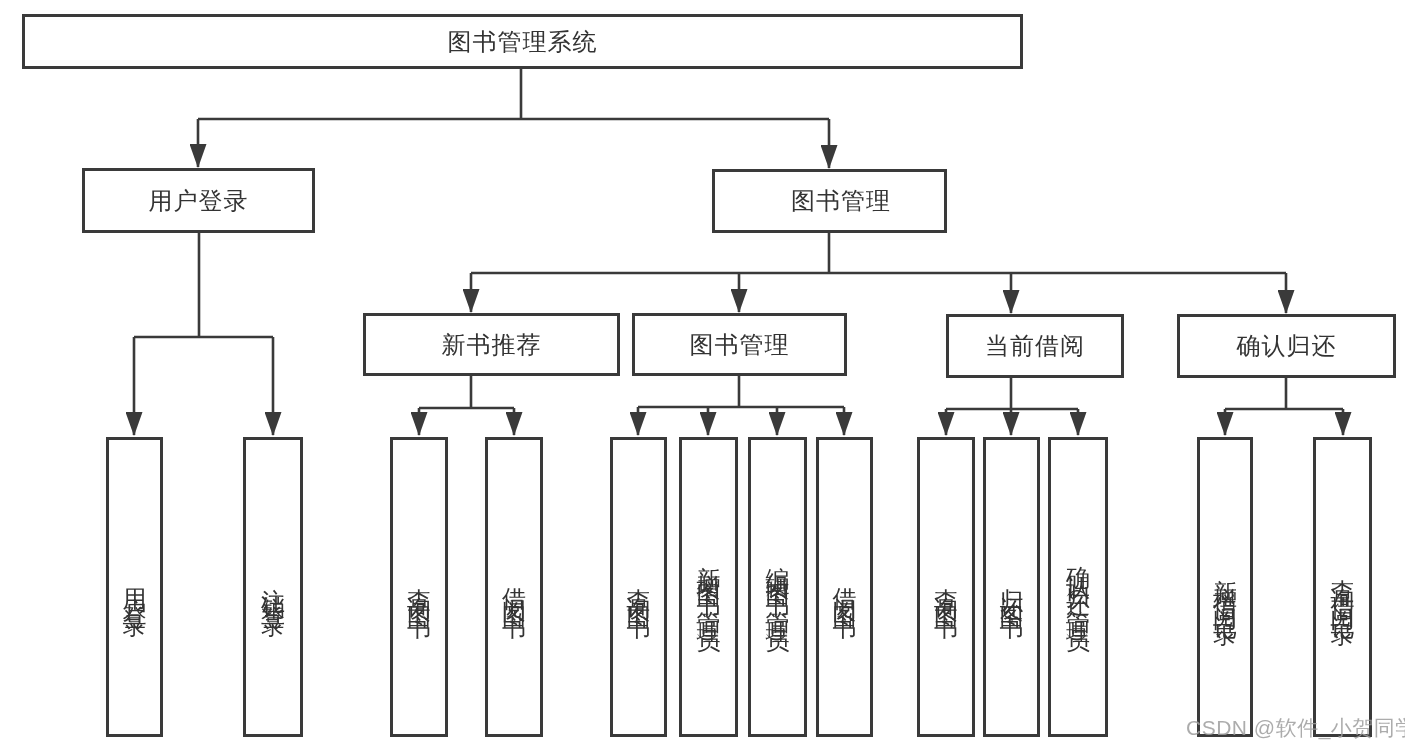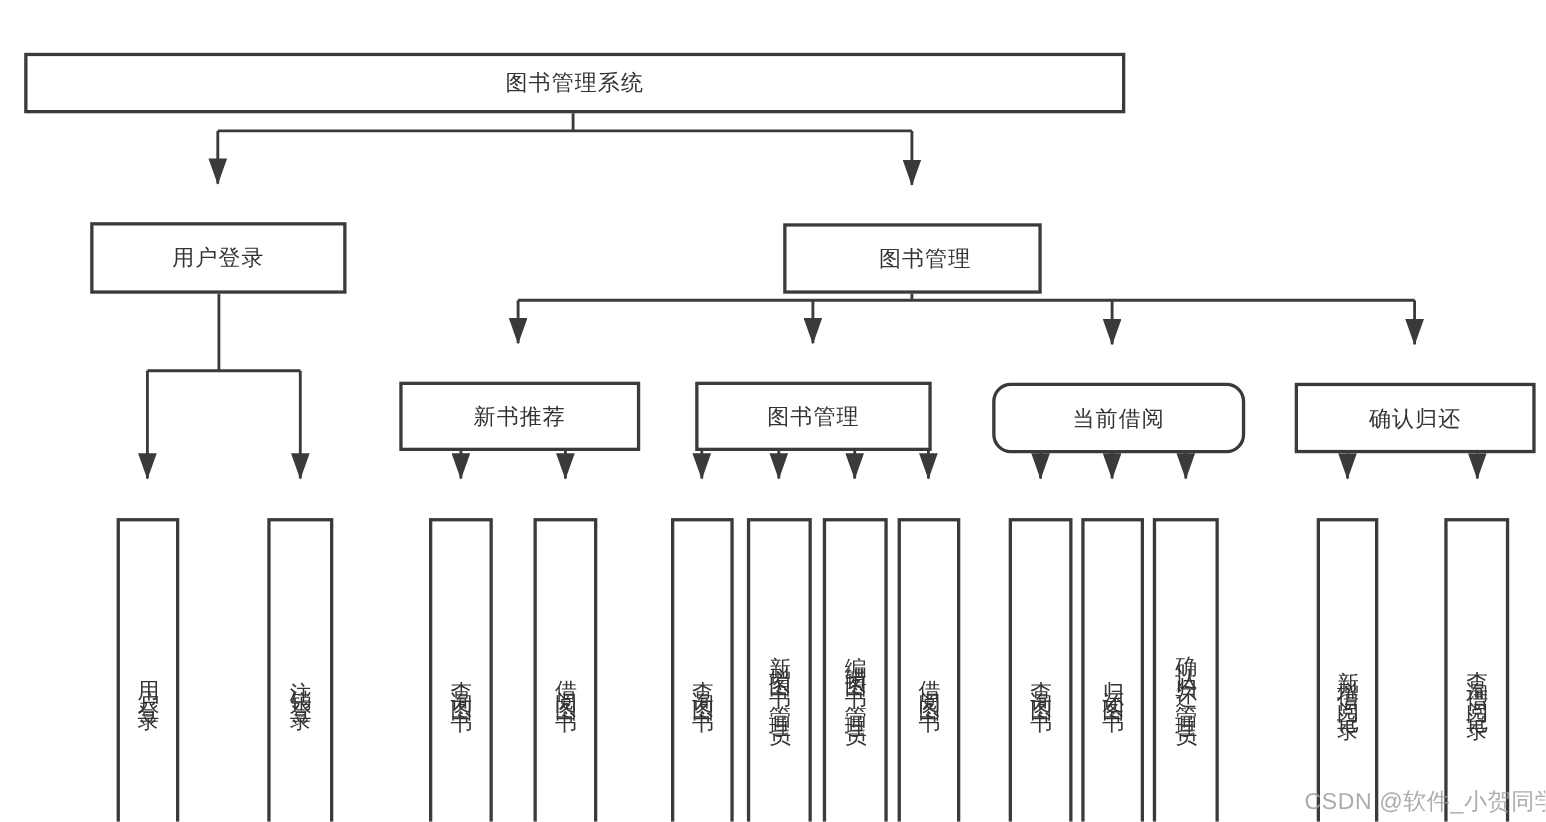--- a/index.html
+++ b/index.html
@@ -25,27 +25,26 @@
     pointer-events: none;
   }
   .connectors path { stroke: var(--line); stroke-width: 2.6; fill: none; }
   .connectors .arrowhead { fill: var(--line); stroke: none; }
   .node {
     position: absolute;
     box-sizing: border-box;
     background: var(--box-bg);
     border: 3px solid var(--line);
     color: var(--text);
-    font-size: 20px;
+    font-size: 24px;
     display: flex;
     align-items: center;
     justify-content: center;
     text-align: center;
     z-index: 1;
-    margin-top: 34px;
   }
   .hbox { letter-spacing: 1px; }
   .vbox {
     writing-mode: vertical-rl;
     text-orientation: mixed;
     letter-spacing: 9px;
     line-height: 1;
   }
   .watermark {
     position: absolute;
@@ -103,23 +102,23 @@
     <path d="M1286,378 V409 M1225,409 H1343"></path>
     <path d="M1225,409 V435" marker-end="url(#arw)"></path>
     <path d="M1343,409 V435" marker-end="url(#arw)"></path>
   </svg>
 
   <div class="node hbox" style="left:22px; top:14px; width:1001px; height:55px;">图书管理系统</div>
 
   <div class="node hbox" style="left:82px; top:168px; width:233px; height:65px;">用户登录</div>
   <div class="node hbox" style="left:712px; top:169px; width:235px; height:64px;padding-left:23px;">图书管理</div>
 
-  <div class="node hbox" style="left:363px; top:313px; width:219px; height:63px;">新书推荐</div>
+  <div class="node hbox" style="left:363px; top:313px; width:257px; height:63px;">新书推荐</div>
   <div class="node hbox" style="left:632px; top:313px; width:215px; height:63px;">图书管理</div>
-  <div class="node hbox" style="left:902px; top:314px; width:230px; height:64px;border-radius:17px;">当前借阅</div>
+  <div class="node hbox" style="left:946px; top:314px; width:178px; height:64px;">当前借阅</div>
   <div class="node hbox" style="left:1177px; top:314px; width:219px; height:64px;">确认归还</div>
 
   <div class="node vbox" style="left:106px; top:437px; width:57px; height:300px;">用户登录</div>
   <div class="node vbox" style="left:243px; top:437px; width:60px; height:300px;">注销登录</div>
 
   <div class="node vbox" style="left:390px; top:437px; width:58px; height:300px;">查询图书</div>
   <div class="node vbox" style="left:485px; top:437px; width:58px; height:300px;">借阅图书</div>
 
   <div class="node vbox" style="left:610px; top:437px; width:57px; height:300px;">查询图书</div>
   <div class="node vbox" style="left:679px; top:437px; width:59px; height:300px;">新增图书（管理员）</div>

